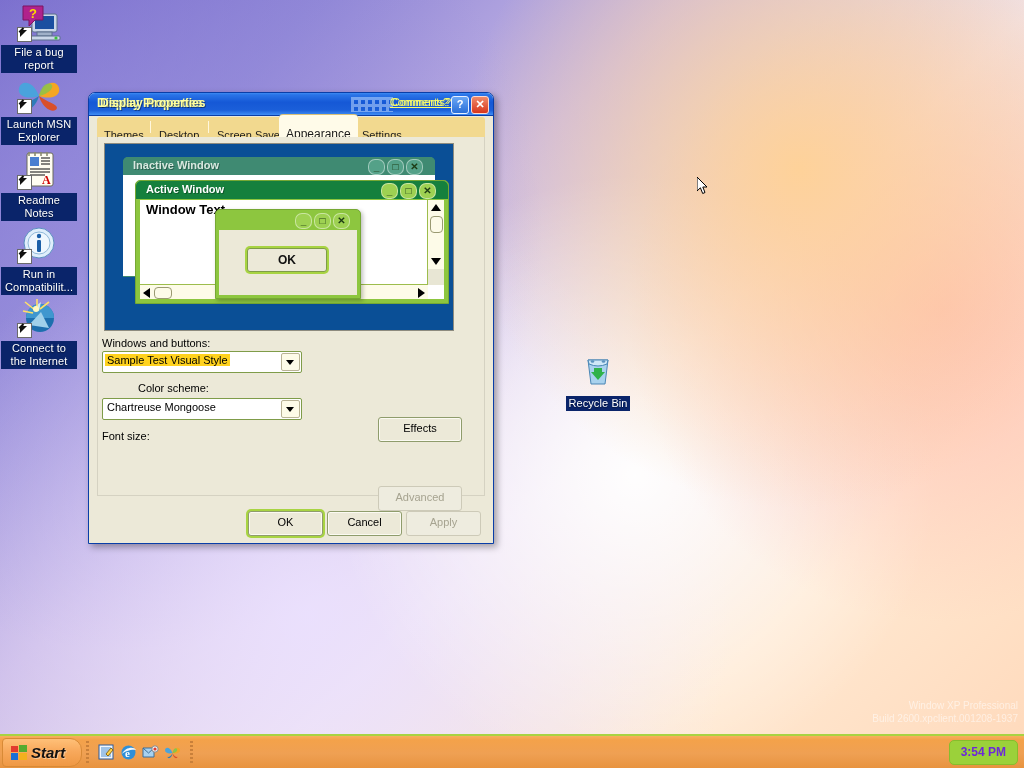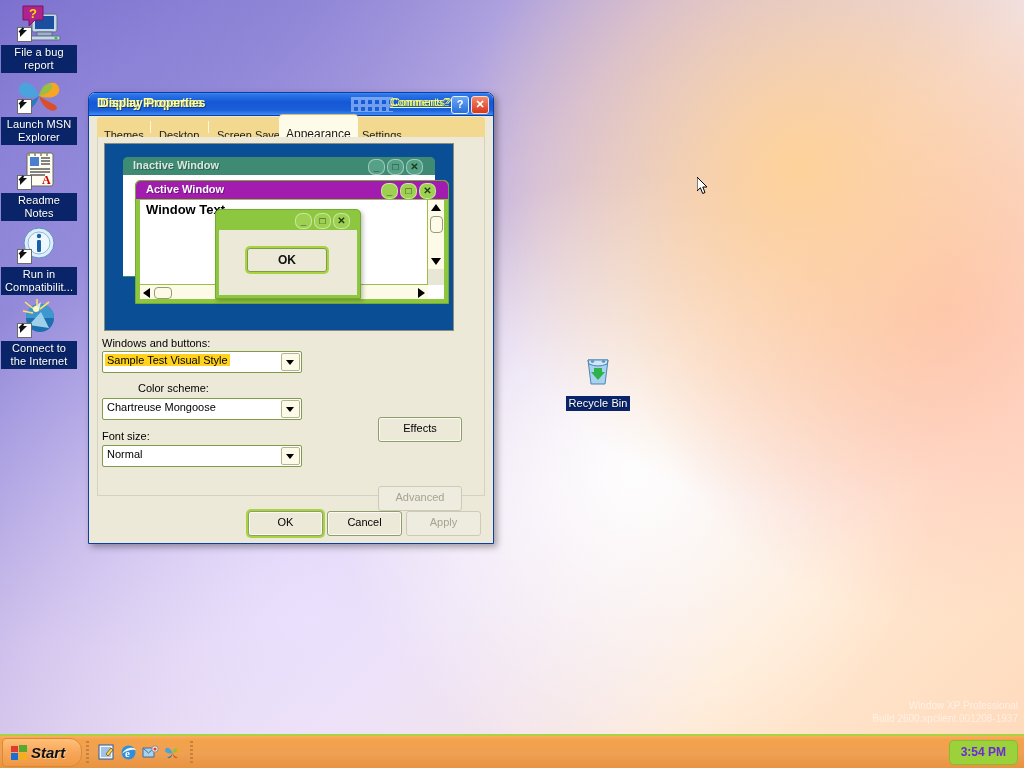--- a/index.html
+++ b/index.html
@@ -285,21 +285,21 @@
         <div class="pv-tbar" style="background:#3f8a72;">
           <span class="t" style="color:#d8e8df;">Inactive Window</span>
           <span class="pvb" style="right:50px;background:#54a188;">_</span>
           <span class="pvb" style="right:31px;background:#54a188;">□</span>
           <span class="pvb" style="right:12px;background:#54a188;">✕</span>
         </div>
         <div class="pv-body" style="height:101px;background:#fff;"></div>
       </div>
 
       <div class="pv-win" style="left:30px;top:36px;width:312px;height:122px;background:#8dc63f;border:1px solid #76a834;">
-        <div class="pv-tbar" style="background:#a21caf;">
+        <div class="pv-tbar" style="background:#15803d;">
           <span class="t">Active Window</span>
           <span class="pvb" style="right:50px;background:#9ed152;">_</span>
           <span class="pvb" style="right:31px;background:#9ed152;">□</span>
           <span class="pvb" style="right:12px;background:#9ed152;">✕</span>
         </div>
         <div class="pv-body" style="position:absolute;left:4px;top:19px;right:4px;bottom:4px;background:#fff;">
           <span class="wtext">Window Text</span>
 
           <div class="vsb">
             <span class="arr" style="left:3px;top:4px;border-left:5px solid transparent;border-right:5px solid transparent;border-bottom:7px solid #000;"></span>
@@ -334,24 +334,20 @@
       <span class="drop"></span>
     </div>
 
     <span class="flabel" style="left:4px;top:245px;margin-left:36px;">Color scheme:</span>
     <div class="combo" style="left:4px;top:261px;width:198px;">
       <span class="val">Chartreuse Mongoose</span>
       <span class="drop"></span>
     </div>
 
     <span class="flabel" style="left:4px;top:293px;">Font size:</span>
-    <div class="combo" style="left:4px;top:308px;width:198px;">
-      <span class="val">Normal</span>
-      <span class="drop"></span>
-    </div>
 
     <span class="btn" style="left:280px;top:280px;width:82px;">Effects</span>
     <span class="btn dis" style="left:280px;top:309px;width:82px;margin-top:40px;">Advanced</span>
   </div>
 
   <div id="btmbar">
     <span class="btn def" style="left:159px;top:8px;width:73px;">OK</span>
     <span class="btn" style="left:238px;top:8px;width:73px;">Cancel</span>
     <span class="btn dis" style="left:317px;top:8px;width:73px;">Apply</span>
   </div>

